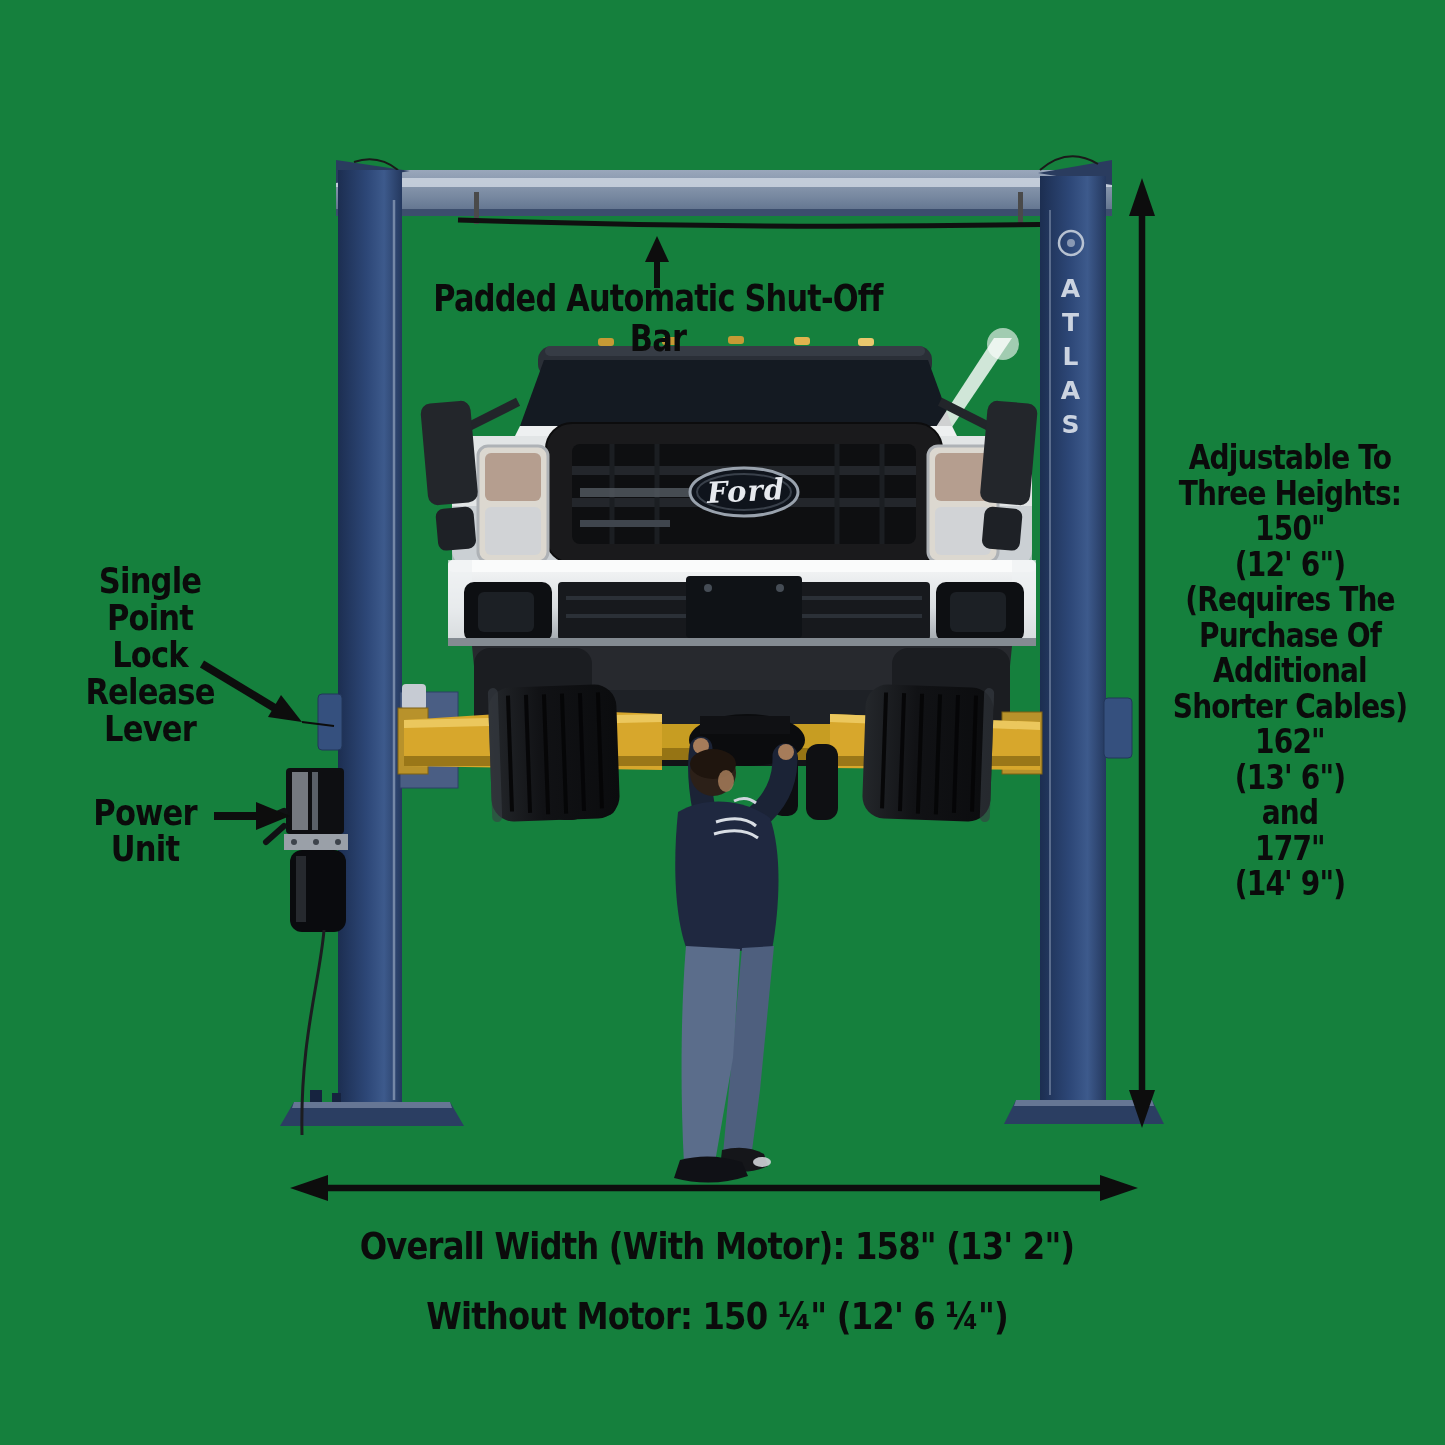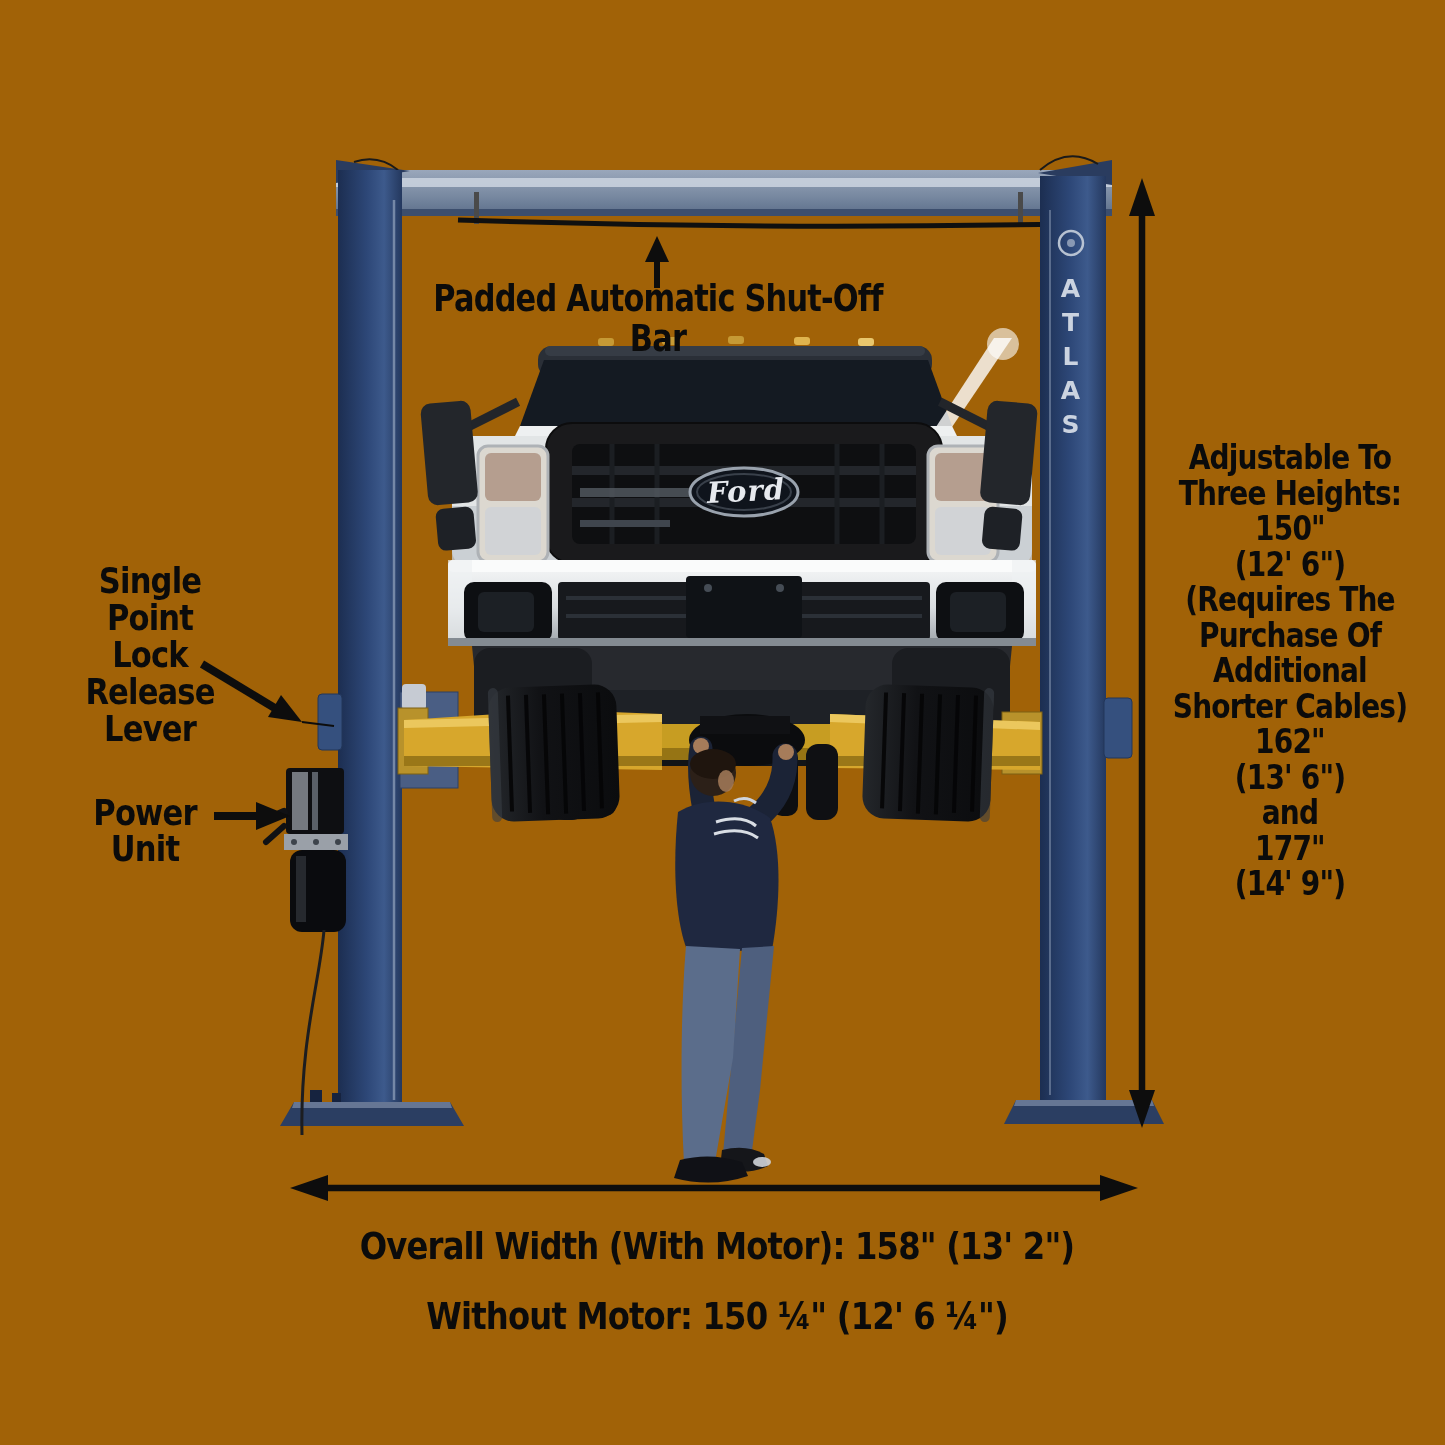--- a/index.html
+++ b/index.html
@@ -1,16 +1,16 @@
 <!DOCTYPE html>
 <html><head>
 <meta charset="utf-8">
 <style>
   html,body{margin:0;padding:0;background:#ffffff;}
-  .stage{position:relative;width:1445px;height:1445px;background:#a16207;overflow:hidden;
+  .stage{position:relative;width:1445px;height:1445px;background:#15803d;overflow:hidden;
          font-family:"DejaVu Sans","Liberation Sans",sans-serif;}
   .stage svg{position:absolute;left:0;top:0;}
   .ann{position:absolute;text-align:center;font-weight:bold;color:#0b0b0b;
        white-space:pre-line;letter-spacing:-1px;line-height:1.06;
        transform:scaleX(0.85);transform-origin:center top;}
   .ann-shutoff{left:362px;top:278px;width:592px;font-size:38px;transform:scaleX(0.80);}
   .ann-lock{left:38px;top:562px;width:224px;font-size:36px;line-height:37px;}
   .ann-power{left:33px;top:795px;width:224px;font-size:36px;line-height:36px;}
   .ann-heights{left:1146px;top:440px;width:288px;font-size:33px;line-height:35.5px;}
   .ann-width{left:283px;top:1194px;width:868px;font-size:38px;line-height:35px;}

